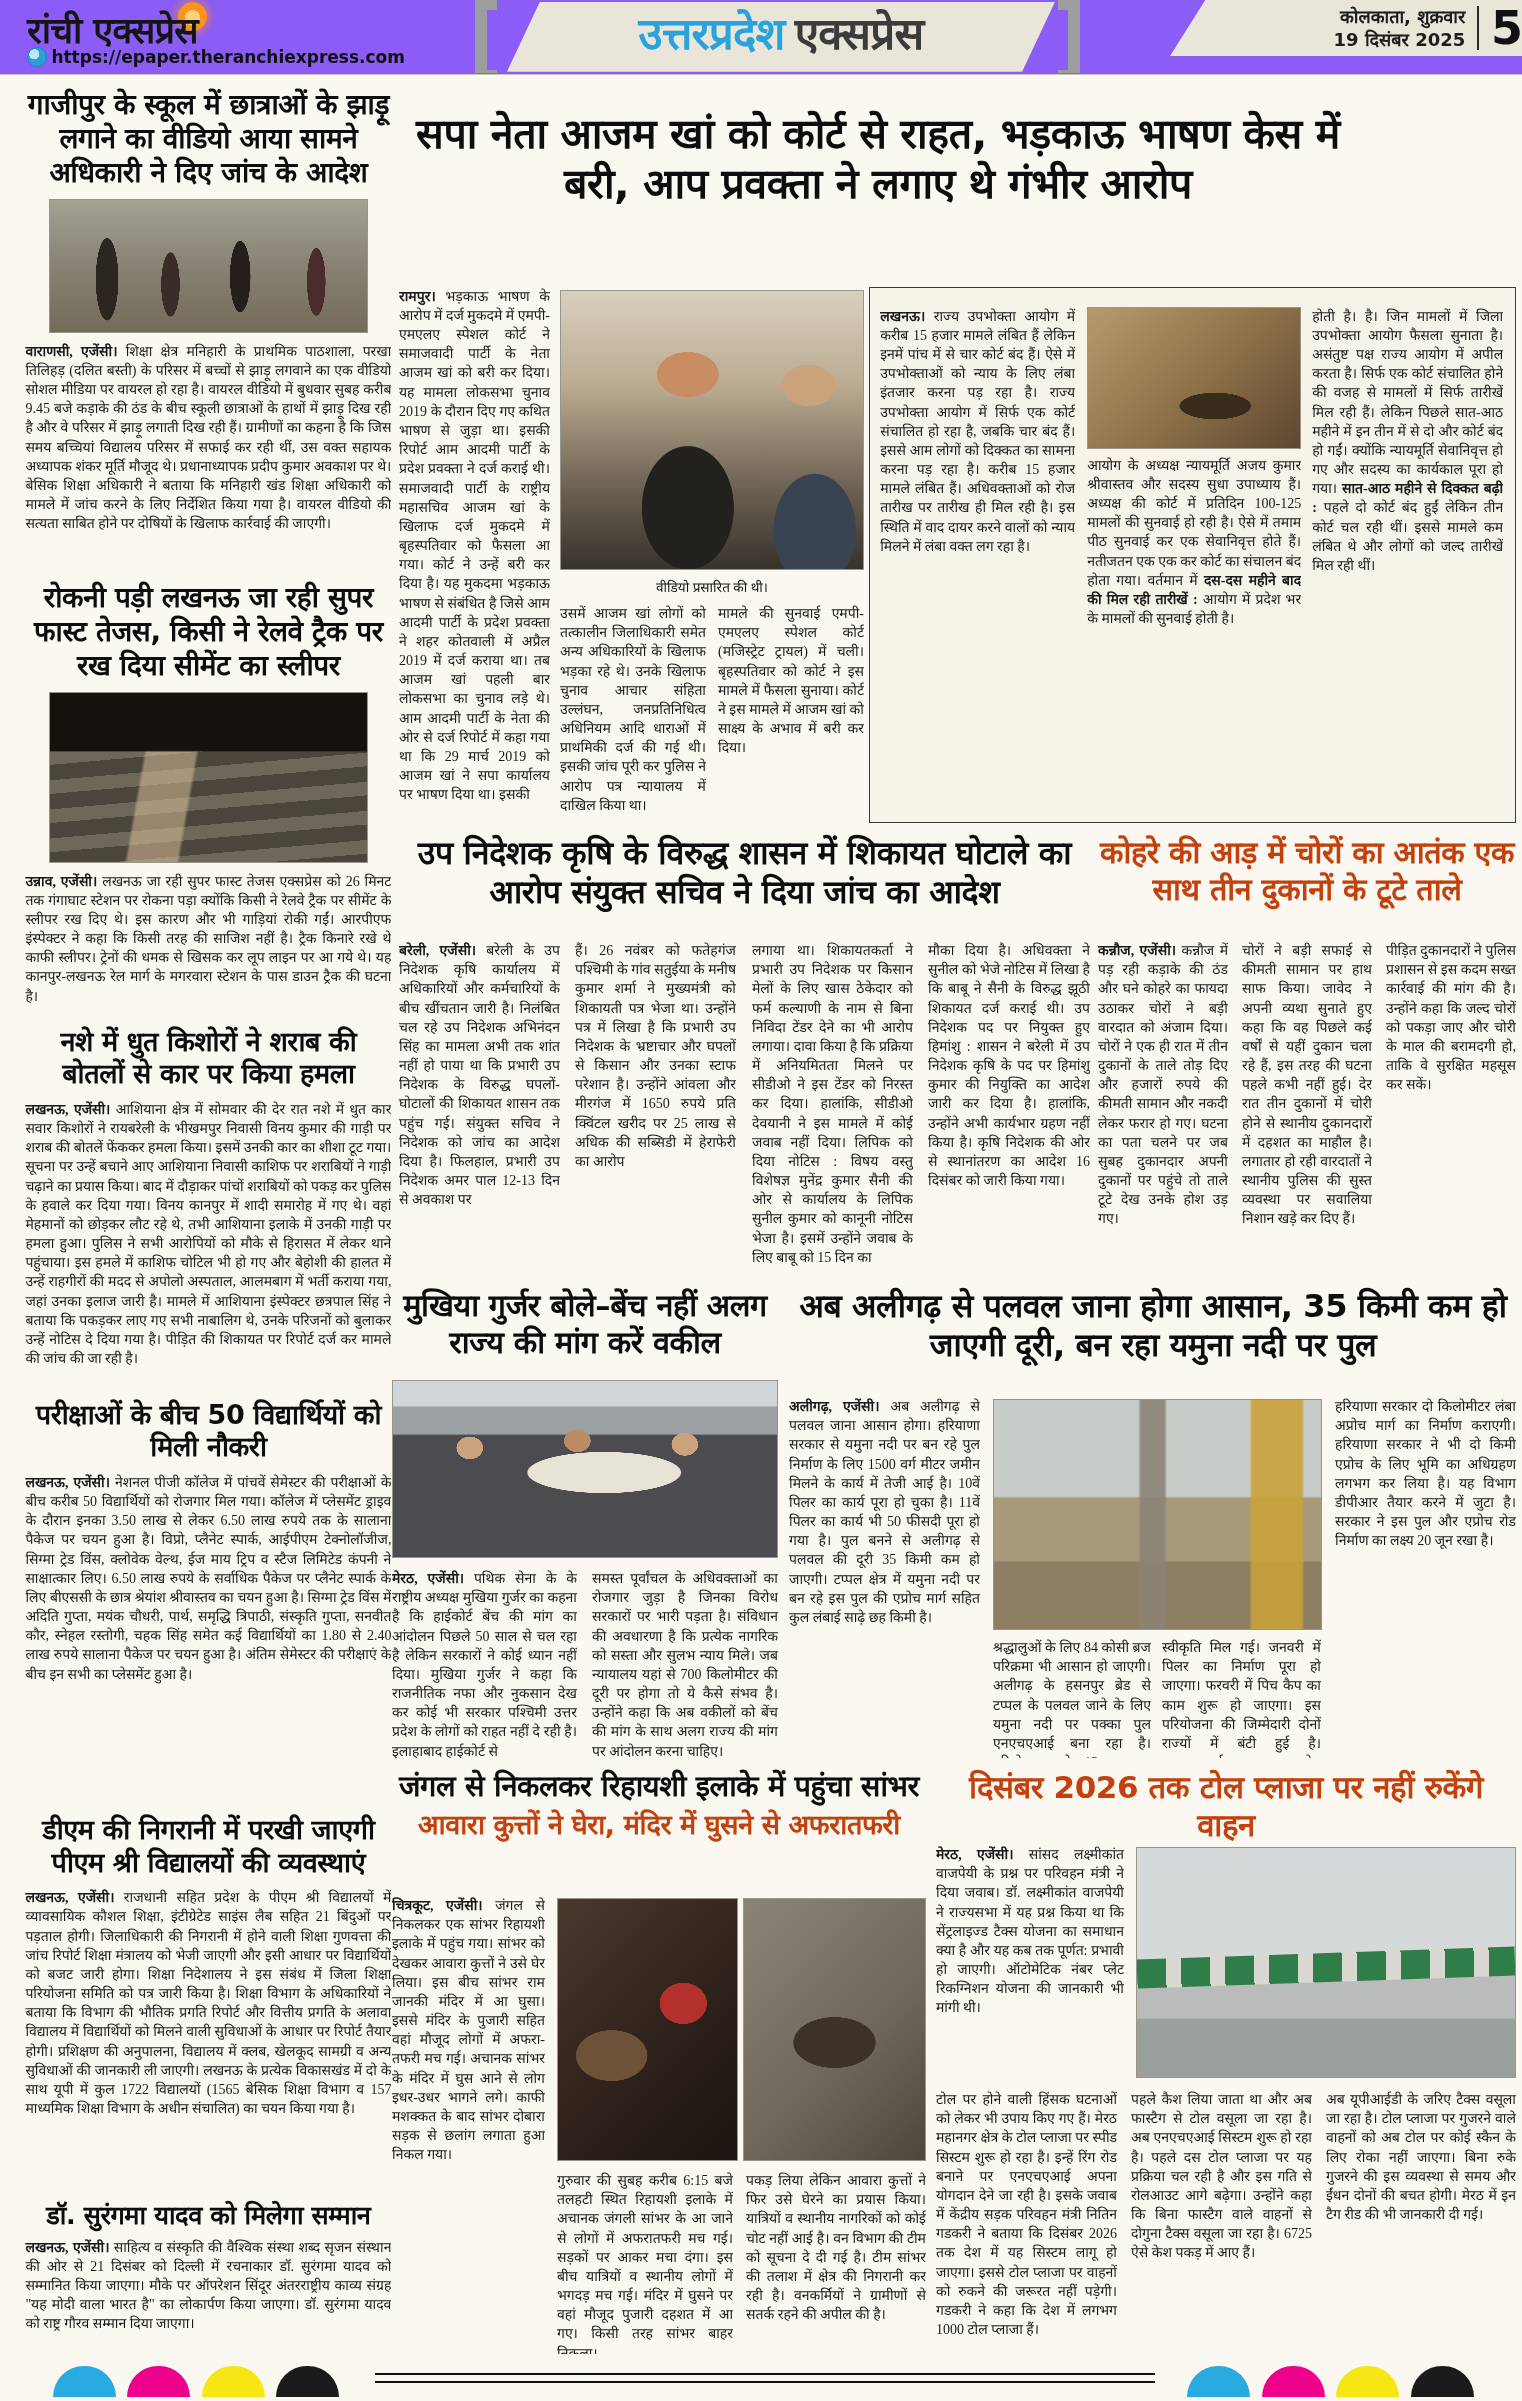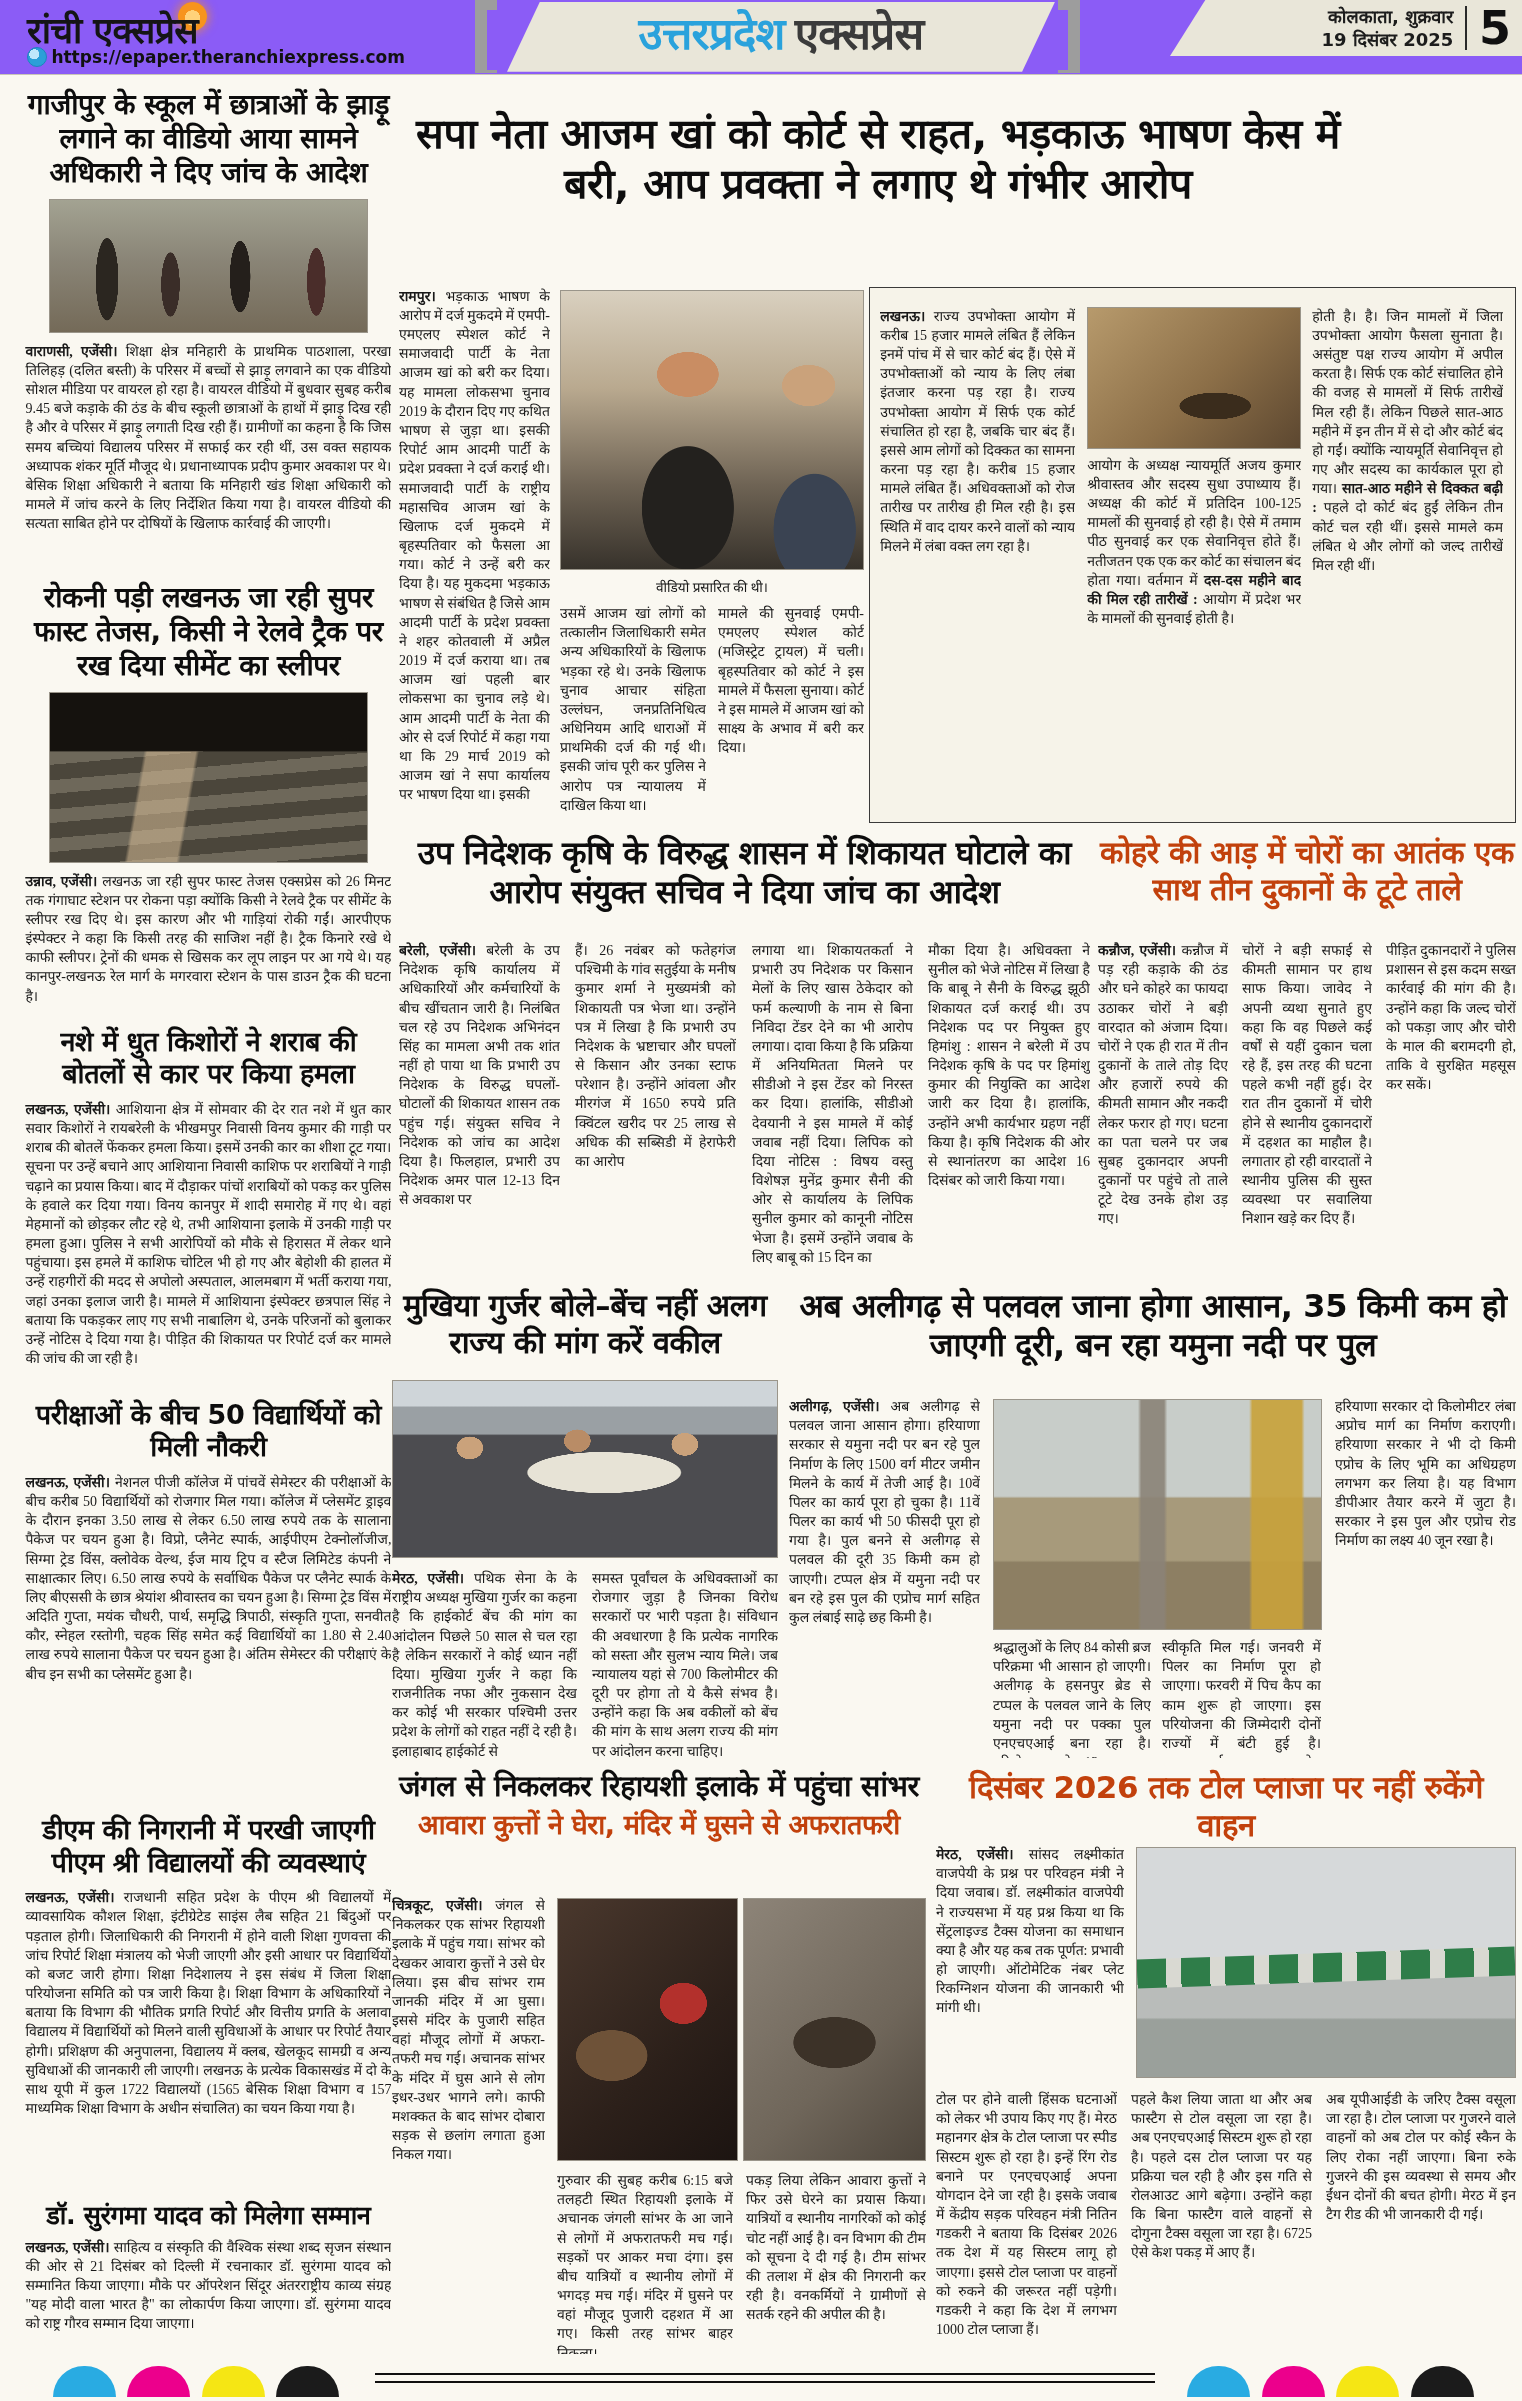--- a/index.html
+++ b/index.html
@@ -20,21 +20,21 @@
 .sun{position:absolute;left:178px;top:1.7px;width:29px;height:29px;border-radius:50%;background:radial-gradient(circle at 50% 55%,#ffd27a 0 35%,#f7941d 36% 70%,#f26522 100%);box-shadow:0 0 8.5px 2.5px rgba(247,148,29,.55);z-index:1}
 .urlrow{position:absolute;left:27px;top:47px;display:flex;align-items:center;gap:4px;z-index:2}
 .globe{width:20.4px;height:20.4px;border-radius:50%;background:radial-gradient(circle at 35% 35%,#bfe7fb 0 30%,#2b9fd8 31% 100%);border:1.7px solid #1b86bd}
 .urltext{font-family:"DejaVu Sans","Liberation Sans",sans-serif;font-weight:bold;font-size:17px;color:#111}
 .banner{position:absolute;left:507px;top:1.7px;width:548px;height:70px;background:#e9e6d9;clip-path:polygon(6% 0,100% 0,94% 100%,0 100%);display:flex;justify-content:center;gap:10.2px}
 .banner .b1{font-family:"DejaVu Sans","Liberation Sans",sans-serif;font-weight:bold;font-size:44px;color:#2aa2dc;letter-spacing:-0.8px}
 .banner .b2{font-family:"DejaVu Sans","Liberation Sans",sans-serif;font-weight:bold;font-size:44px;color:#3b3b3b;letter-spacing:-0.8px}
 .brk{position:absolute;top:0;width:22px;height:73px;border-top:10.2px solid #9d9d9d;border-bottom:3.4px solid #9d9d9d}
 .brk.l{left:475px;border-left:12px solid #9d9d9d}
 .brk.r{left:1058px;border-right:12px solid #9d9d9d}
-.datebox{position:absolute;left:1170px;top:0;width:353px;height:56px;background:#e9e6d9;clip-path:polygon(10% 0,100% 0,100% 100%,0 100%);display:flex;align-items:center;justify-content:flex-end;padding-right:12px;gap:12px}
+.datebox{position:absolute;left:1170px;top:0;width:353px;height:56px;background:#e9e6d9;clip-path:polygon(10% 0,100% 0,100% 100%,0 100%);display:flex;align-items:center;justify-content:flex-end;gap:12px}
 .datetxt{text-align:right;font-family:"DejaVu Sans","Liberation Sans",sans-serif;font-weight:bold;font-size:18px;line-height:1.3;color:#1c1c1c}
 .datesep{width:1.7px;height:44px;background:#2a2a2a}
 .pageno{font-family:"DejaVu Sans","Liberation Sans",sans-serif;font-weight:bold;font-size:46px;color:#111}
 
 .ph-school{background:linear-gradient(180deg,#a3a392 0%,#8a8577 45%,#746a58 100%),radial-gradient(ellipse 17px 59px at 16% 62%,#2c2822 45%,transparent 46%)}
 .ph-school::after{content:"";position:absolute;inset:0;background:radial-gradient(ellipse 18.7px 68px at 18% 60%,#2b2620 60%,transparent 61%),radial-gradient(ellipse 15.3px 53px at 38% 64%,#3a2d28 60%,transparent 61%),radial-gradient(ellipse 17px 59px at 60% 58%,#241f1b 60%,transparent 61%),radial-gradient(ellipse 15.3px 56px at 84% 62%,#4a2d2a 60%,transparent 61%)}
 .ph-track{background:repeating-linear-gradient(175deg,#6e685a 0 13.6px,#4b463b 13.6px 29px),linear-gradient(180deg,#191611 0%,#2a2620 40%,#57503f 100%)}
 .ph-track::after{content:"";position:absolute;inset:0;background:linear-gradient(180deg,#15120e 0 34%,transparent 35%),linear-gradient(100deg,transparent 0 30%,rgba(214,188,150,.55) 31% 45%,transparent 46%)}
 .ph-azam{background:linear-gradient(180deg,#d9d0bf 0%,#b9a98f 35%,#6e6354 70%,#37322b 100%)}
 .ph-azam::after{content:"";position:absolute;inset:0;background:radial-gradient(ellipse 51px 37px at 42% 30%,#c98d63 60%,transparent 61%),radial-gradient(ellipse 76px 102px at 42% 78%,#23211e 60%,transparent 61%),radial-gradient(ellipse 44px 34px at 82% 34%,#caa27b 60%,transparent 61%),radial-gradient(ellipse 68px 93px at 84% 86%,#3a4352 60%,transparent 61%)}
@@ -161,21 +161,21 @@
   <p class="bt col" style="left:0;top:282px;width:185px;height:190px"><span class="dl">मेरठ, एजेंसी।</span> <span>पथिक सेना के के राष्ट्रीय अध्यक्ष मुखिया गुर्जर का कहना है कि हाईकोर्ट बेंच की मांग का आंदोलन पिछले 50 साल से चल रहा है लेकिन सरकारों ने कोई ध्यान नहीं दिया। मुखिया गुर्जर ने कहा कि राजनीतिक नफा और नुकसान देख कर कोई भी सरकार पश्चिमी उत्तर प्रदेश के लोगों को राहत नहीं दे रही है। इलाहाबाद हाईकोर्ट से</span></p>
   <p class="bt col" style="left:200px;top:282px;width:186px;height:190px">समस्त पूर्वांचल के अधिवक्ताओं का रोजगार जुड़ा है जिनका विरोध सरकारों पर भारी पड़ता है। संविधान की अवधारणा है कि प्रत्येक नागरिक को सस्ता और सुलभ न्याय मिले। जब न्यायालय यहां से 700 किलोमीटर की दूरी पर होगा तो ये कैसे संभव है। उन्होंने कहा कि अब वकीलों को बेंच की मांग के साथ अलग राज्य की मांग पर आंदोलन करना चाहिए।</p>
 </div>
 
 <div class="abs" style="left:789px;top:1287px;width:728px;height:471px">
   <div class="hl" style="font-size:32px">अब अलीगढ़ से पलवल जाना होगा आसान, 35 किमी कम हो जाएगी दूरी, बन रहा यमुना नदी पर पुल</div>
   <p class="bt col" style="left:0;top:110px;width:191px;height:361px"><span class="dl">अलीगढ़, एजेंसी।</span> <span>अब अलीगढ़ से पलवल जाना आसान होगा। हरियाणा सरकार से यमुना नदी पर बन रहे पुल निर्माण के लिए 1500 वर्ग मीटर जमीन मिलने के कार्य में तेजी आई है। 10वें पिलर का कार्य पूरा हो चुका है। 11वें पिलर का कार्य भी 50 फीसदी पूरा हो गया है। पुल बनने से अलीगढ़ से पलवल की दूरी 35 किमी कम हो जाएगी। टप्पल क्षेत्र में यमुना नदी पर बन रहे इस पुल की एप्रोच मार्ग सहित कुल लंबाई साढ़े छह किमी है।</span></p>
   <div class="ph ph-bridge" style="left:204px;top:112px;width:329px;height:231px"></div>
   <p class="bt col" style="left:204px;top:351px;width:158px;height:120px">श्रद्धालुओं के लिए 84 कोसी ब्रज परिक्रमा भी आसान हो जाएगी। अलीगढ़ के हसनपुर ब्रेड से टप्पल के पलवल जाने के लिए यमुना नदी पर पक्का पुल एनएचएआई बना रहा है। परियोजना को 13 अक्तूबर 2020 को 110 करोड़ रुपये की स्वीकृति मिली थी। शासन ने 99 करोड़ रुपये जारी कर दिए। लेकिन कोविड के कारण कार्य बंद हो गया। मेटेरियल आदि पर संशोधित बजट 189 करोड़ का नया प्रस्ताव भेजा गया। इसकी</p>
   <p class="bt col" style="left:373px;top:351px;width:159px;height:120px">स्वीकृति मिल गई। जनवरी में पिलर का निर्माण पूरा हो जाएगा। फरवरी में पिच कैप का काम शुरू हो जाएगा। इस परियोजना की जिम्मेदारी दोनों राज्यों में बंटी हुई है। एनएचएआई इस पुल एप्रोच सहित 4 किमी लंबा अप्रोच रोड बनाएगी।</p>
-  <p class="bt col" style="left:546px;top:110px;width:181px;height:361px">हरियाणा सरकार दो किलोमीटर लंबा अप्रोच मार्ग का निर्माण कराएगी। हरियाणा सरकार ने भी दो किमी एप्रोच के लिए भूमि का अधिग्रहण लगभग कर लिया है। यह विभाग डीपीआर तैयार करने में जुटा है। सरकार ने इस पुल और एप्रोच रोड निर्माण का लक्ष्य 40 जून रखा है।</p>
+  <p class="bt col" style="left:546px;top:110px;width:181px;height:361px">हरियाणा सरकार दो किलोमीटर लंबा अप्रोच मार्ग का निर्माण कराएगी। हरियाणा सरकार ने भी दो किमी एप्रोच के लिए भूमि का अधिग्रहण लगभग कर लिया है। यह विभाग डीपीआर तैयार करने में जुटा है। सरकार ने इस पुल और एप्रोच रोड निर्माण का लक्ष्य 20 जून रखा है।</p>
 </div>
 
 <div class="abs" style="left:392px;top:1769px;width:534px;height:594px">
   <div class="hl" style="font-size:29px">जंगल से निकलकर रिहायशी इलाके में पहुंचा सांभर</div>
   <div class="hl hl-gray" style="font-size:27px;margin-top:5.1px">आवारा कुत्तों ने घेरा, मंदिर में घुसने से अफरातफरी</div>
   <p class="bt col" style="left:0;top:127px;width:153px;height:458px"><span class="dl">चित्रकूट, एजेंसी।</span> <span>जंगल से निकलकर एक सांभर रिहायशी इलाके में पहुंच गया। सांभर को देखकर आवारा कुत्तों ने उसे घेर लिया। इस बीच सांभर राम जानकी मंदिर में आ घुसा। इससे मंदिर के पुजारी सहित वहां मौजूद लोगों में अफरा-तफरी मच गई। अचानक सांभर के मंदिर में घुस आने से लोग इधर-उधर भागने लगे। काफी मशक्कत के बाद सांभर दोबारा सड़क से छलांग लगाता हुआ निकल गया।</span></p>
   <div class="ph ph-sambhar1" style="left:165px;top:129px;width:181px;height:263px"></div>
   <div class="ph ph-sambhar2" style="left:351px;top:129px;width:183px;height:263px"></div>
   <p class="bt col" style="left:165px;top:402px;width:176px;height:183px">गुरुवार की सुबह करीब 6:15 बजे तलहटी स्थित रिहायशी इलाके में अचानक जंगली सांभर के आ जाने से लोगों में अफरातफरी मच गई। सड़कों पर आकर मचा दंगा। इस बीच यात्रियों व स्थानीय लोगों में भगदड़ मच गई। मंदिर में घुसने पर वहां मौजूद पुजारी दहशत में आ गए। किसी तरह सांभर बाहर निकला।</p>
   <p class="bt col" style="left:354px;top:402px;width:180px;height:183px">पकड़ लिया लेकिन आवारा कुत्तों ने फिर उसे घेरने का प्रयास किया। यात्रियों व स्थानीय नागरिकों को कोई चोट नहीं आई है। वन विभाग की टीम को सूचना दे दी गई है। टीम सांभर की तलाश में क्षेत्र की निगरानी कर रही है। वनकर्मियों ने ग्रामीणों से सतर्क रहने की अपील की है।</p>

